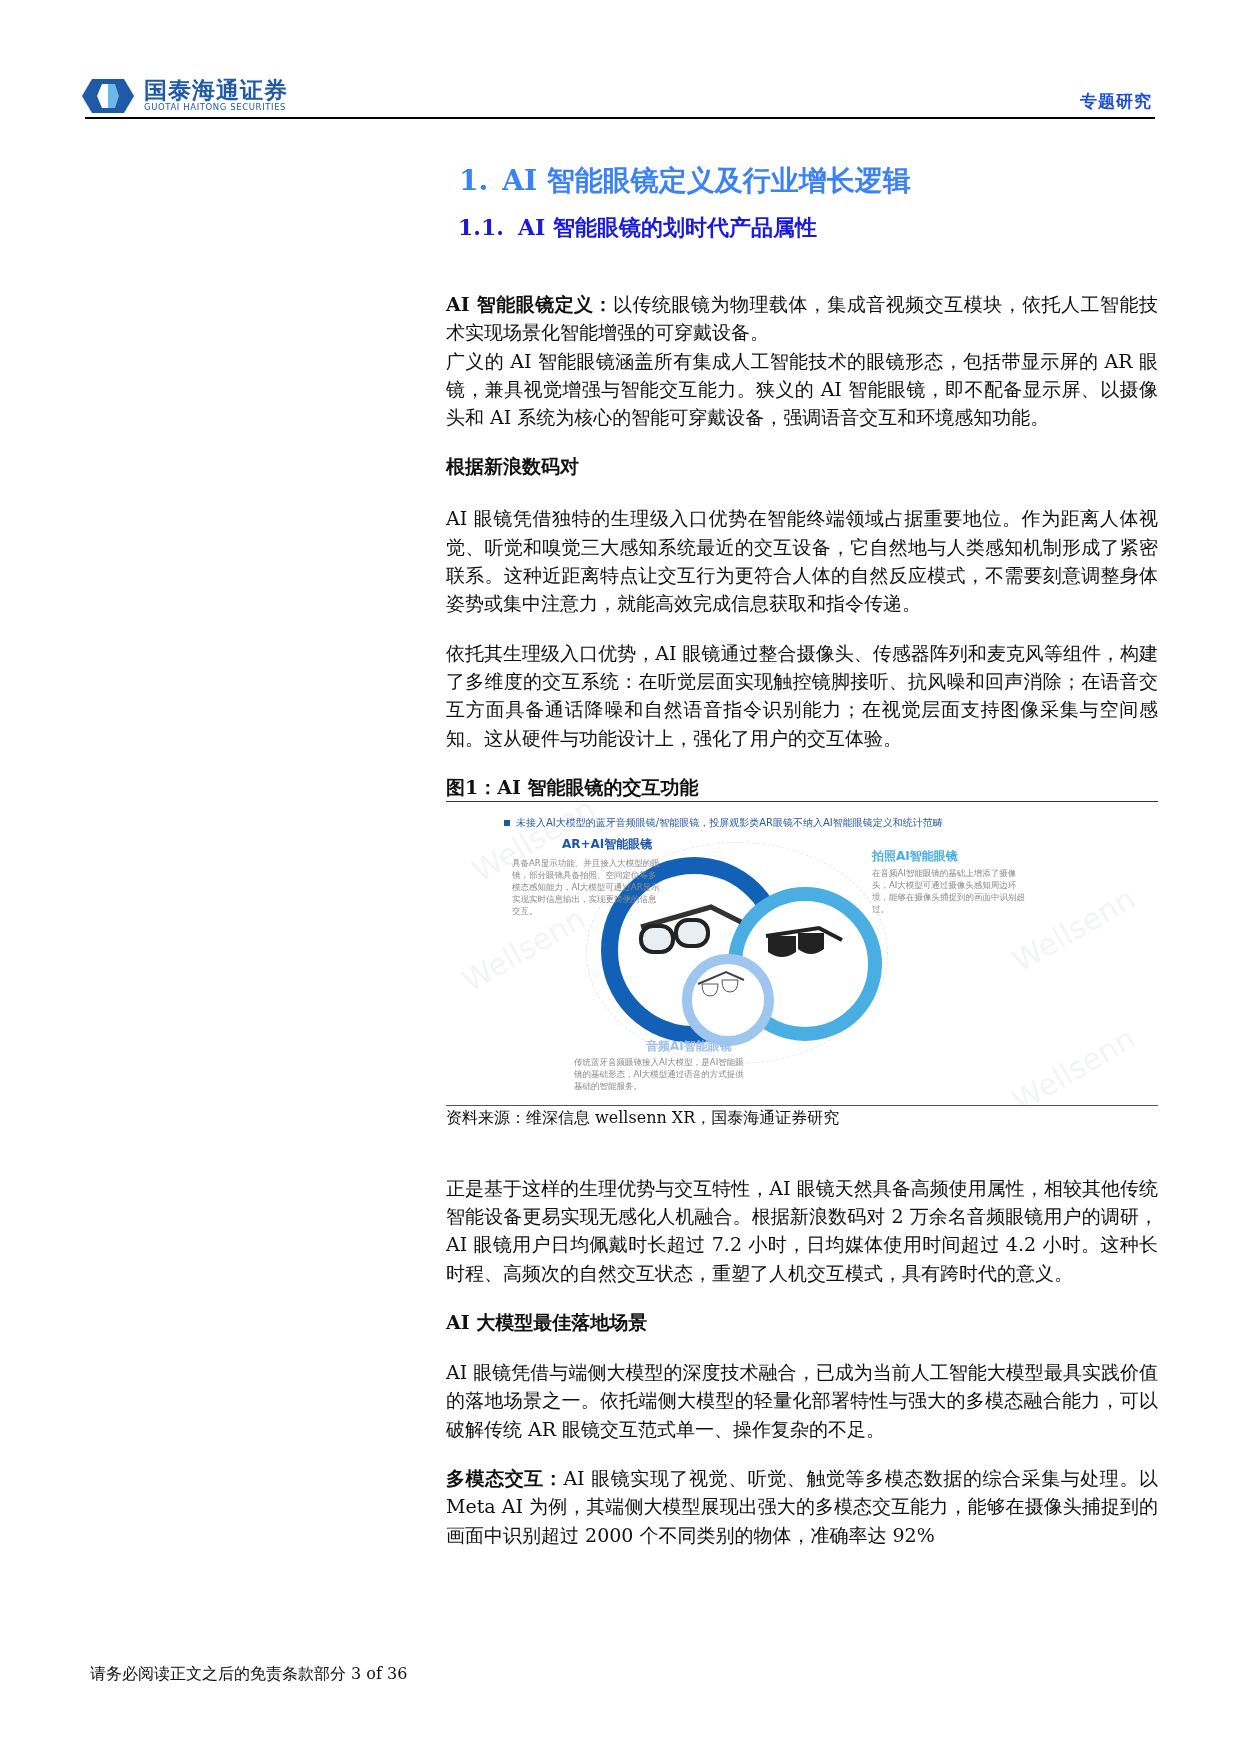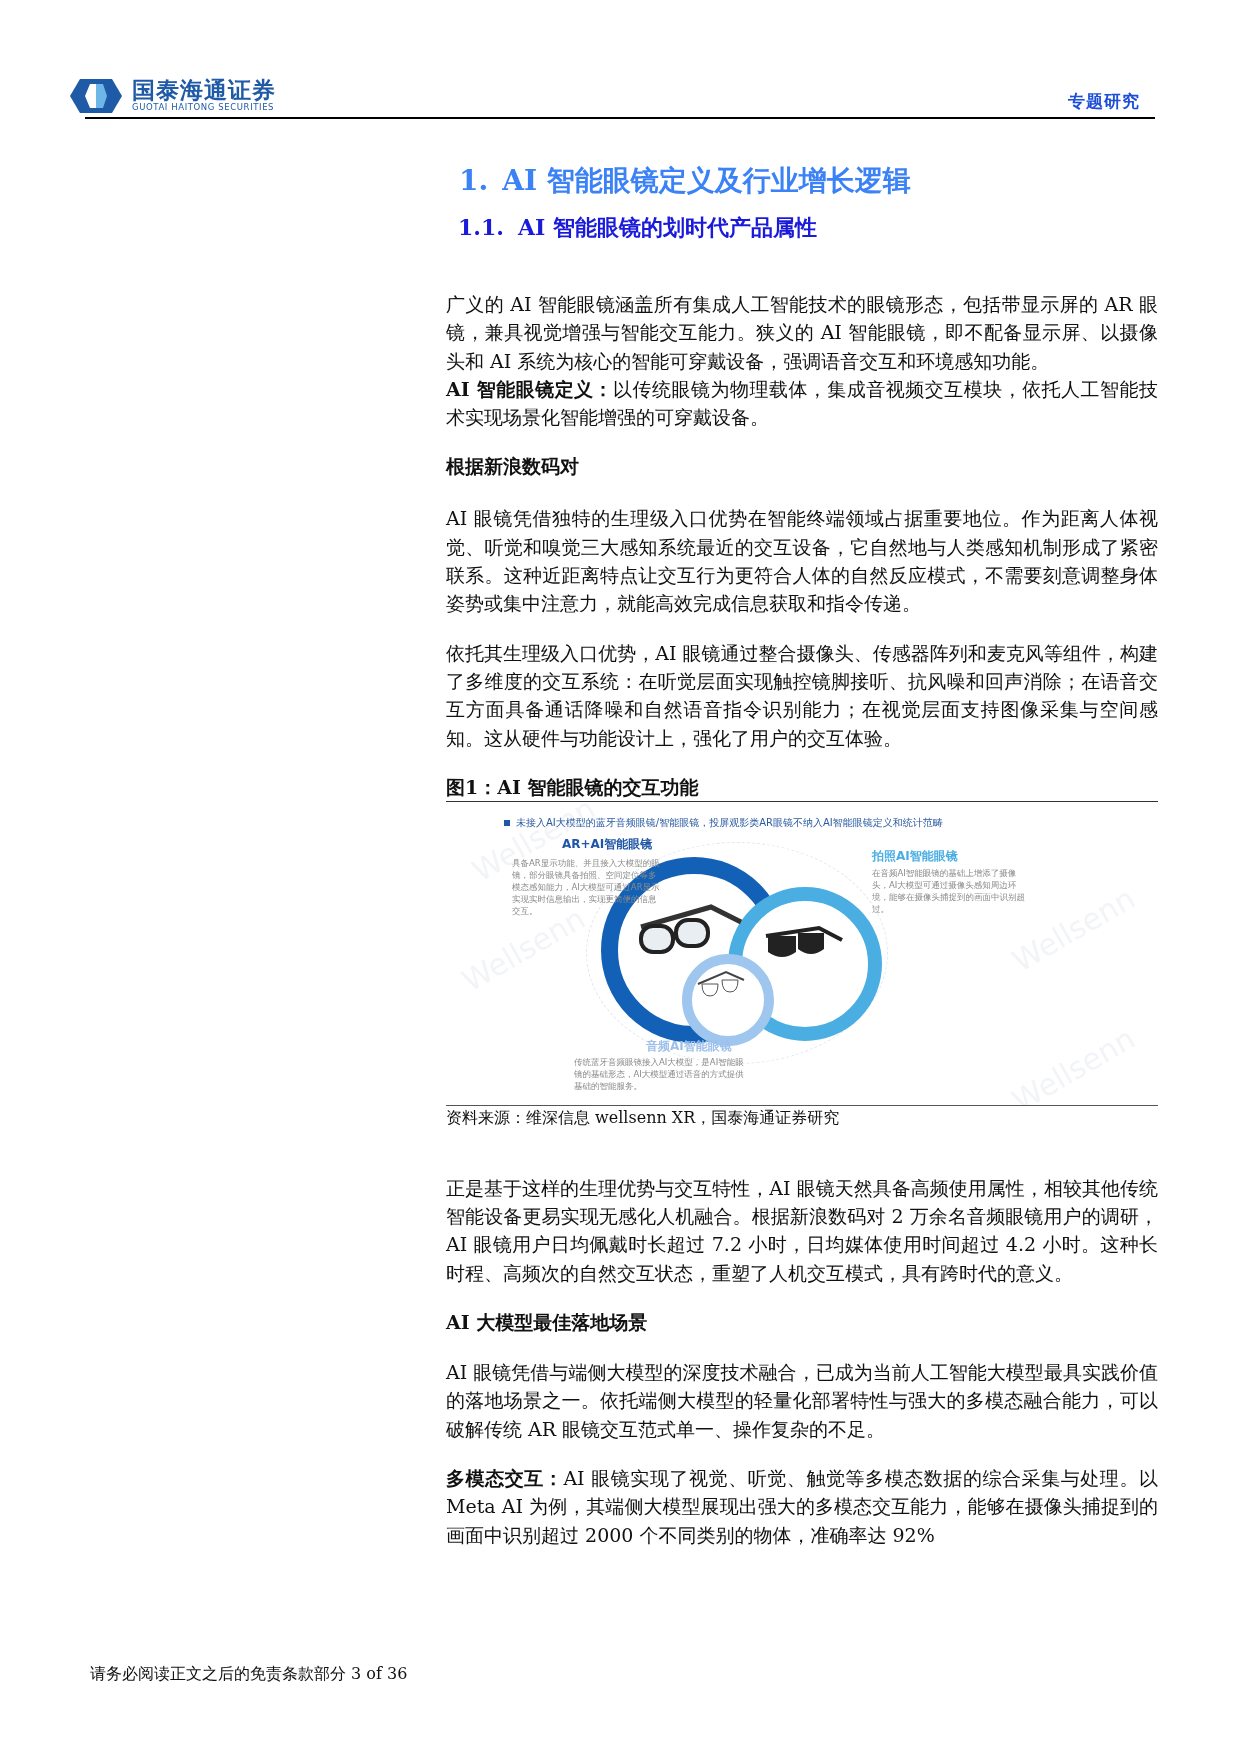--- a/index.html
+++ b/index.html
@@ -1,19 +1,19 @@
 <!DOCTYPE html>
 <html><head>
   <meta charset="utf-8">
   <style>
     html, body { margin: 0; padding: 0; background: #ffffff; }
     body { width: 1241px; height: 1754px; position: relative; overflow: hidden;
            font-family: "DejaVu Serif", "Liberation Serif", serif; color: #111; }
 
-    .header { position: absolute; left: 70px; top: 76px; width: 1070px; height: 42px; }
+    .header { position: absolute; left: 82px; top: 76px; width: 1070px; height: 42px; }
     .logo { position: absolute; left: 0; top: 2px; display: flex; align-items: center; }
     .logo-mark { width: 52px; height: 34px; position: relative; }
     .logo-text { margin-left: 10px; display: flex; flex-direction: column; }
     .logo-cn { font-family: "DejaVu Sans", "Liberation Sans", sans-serif; font-weight: bold; font-size: 23px; color: #1f5aa6; letter-spacing: 1px; line-height: 24px; }
     .logo-en { font-family: "DejaVu Sans", "Liberation Sans", sans-serif; font-size: 8.5px; color: #1f5aa6; letter-spacing: 0.6px; line-height: 11px; }
     .header-right { position: absolute; right: 0; top: 14px; font-size: 17px; color: #1d4ed8; font-weight: bold; letter-spacing: 1px; }
     .header-rule { position: absolute; left: 85px; top: 117px; width: 1070px; height: 2px; background: #000; }
 
     .content { position: absolute; left: 446px; top: 150px; width: 712px; }
     .h1 { font-size: 28px; font-weight: bold; color: #3b82f6; line-height: 36px; margin: 13px; }
@@ -66,22 +66,22 @@
 
 <div class="content">
   <h1 class="h1">
     <span class="num">1.</span><span>AI 智能眼镜定义及行业增长逻辑</span>
   </h1>
   <h2 class="h2">
     <span class="num">1.1.</span><span>AI 智能眼镜的划时代产品属性</span>
   </h2>
 
   <div style="height:36px"></div>
+  <p><span class="b">AI 智能眼镜定义：</span><span>以传统眼镜为物理载体，集成音视频交互模块，依托人工智能技术实现场景化智能增强的可穿戴设备。</span></p>
   <p>广义的 AI 智能眼镜涵盖所有集成人工智能技术的眼镜形态，包括带显示屏的 AR 眼镜，兼具视觉增强与智能交互能力。狭义的 AI 智能眼镜，即不配备显示屏、以摄像头和 AI 系统为核心的智能可穿戴设备，强调语音交互和环境感知功能。</p>
-  <p><span class="b">AI 智能眼镜定义：</span><span>以传统眼镜为物理载体，集成音视频交互模块，依托人工智能技术实现场景化智能增强的可穿戴设备。</span></p>
 
   <div style="height:21px"></div>
   <div class="sub">根据新浪数码对</div>
 
   <div style="height:24px"></div>
   <p>AI 眼镜凭借独特的生理级入口优势在智能终端领域占据重要地位。作为距离人体视觉、听觉和嗅觉三大感知系统最近的交互设备，它自然地与人类感知机制形成了紧密联系。这种近距离特点让交互行为更符合人体的自然反应模式，不需要刻意调整身体姿势或集中注意力，就能高效完成信息获取和指令传递。</p>
 
   <div style="height:21px"></div>
   <p>依托其生理级入口优势，AI 眼镜通过整合摄像头、传感器阵列和麦克风等组件，构建了多维度的交互系统：在听觉层面实现触控镜脚接听、抗风噪和回声消除；在语音交互方面具备通话降噪和自然语音指令识别能力；在视觉层面支持图像采集与空间感知。这从硬件与功能设计上，强化了用户的交互体验。</p>
 

